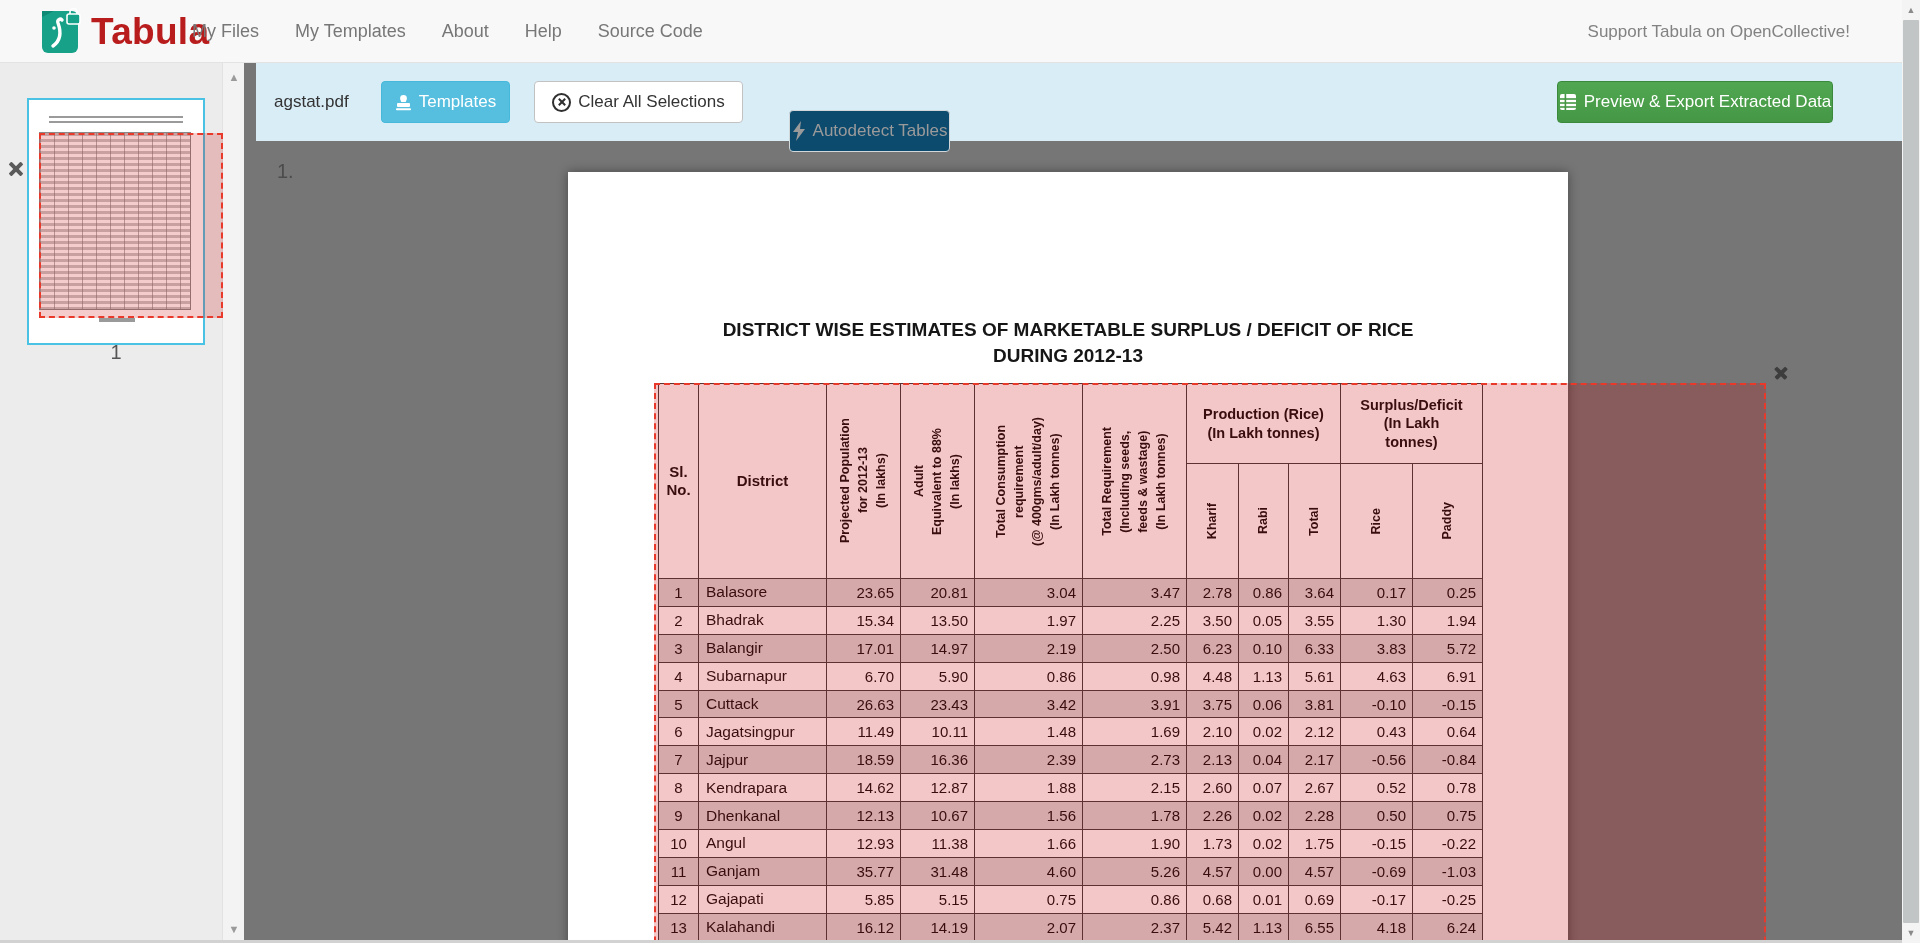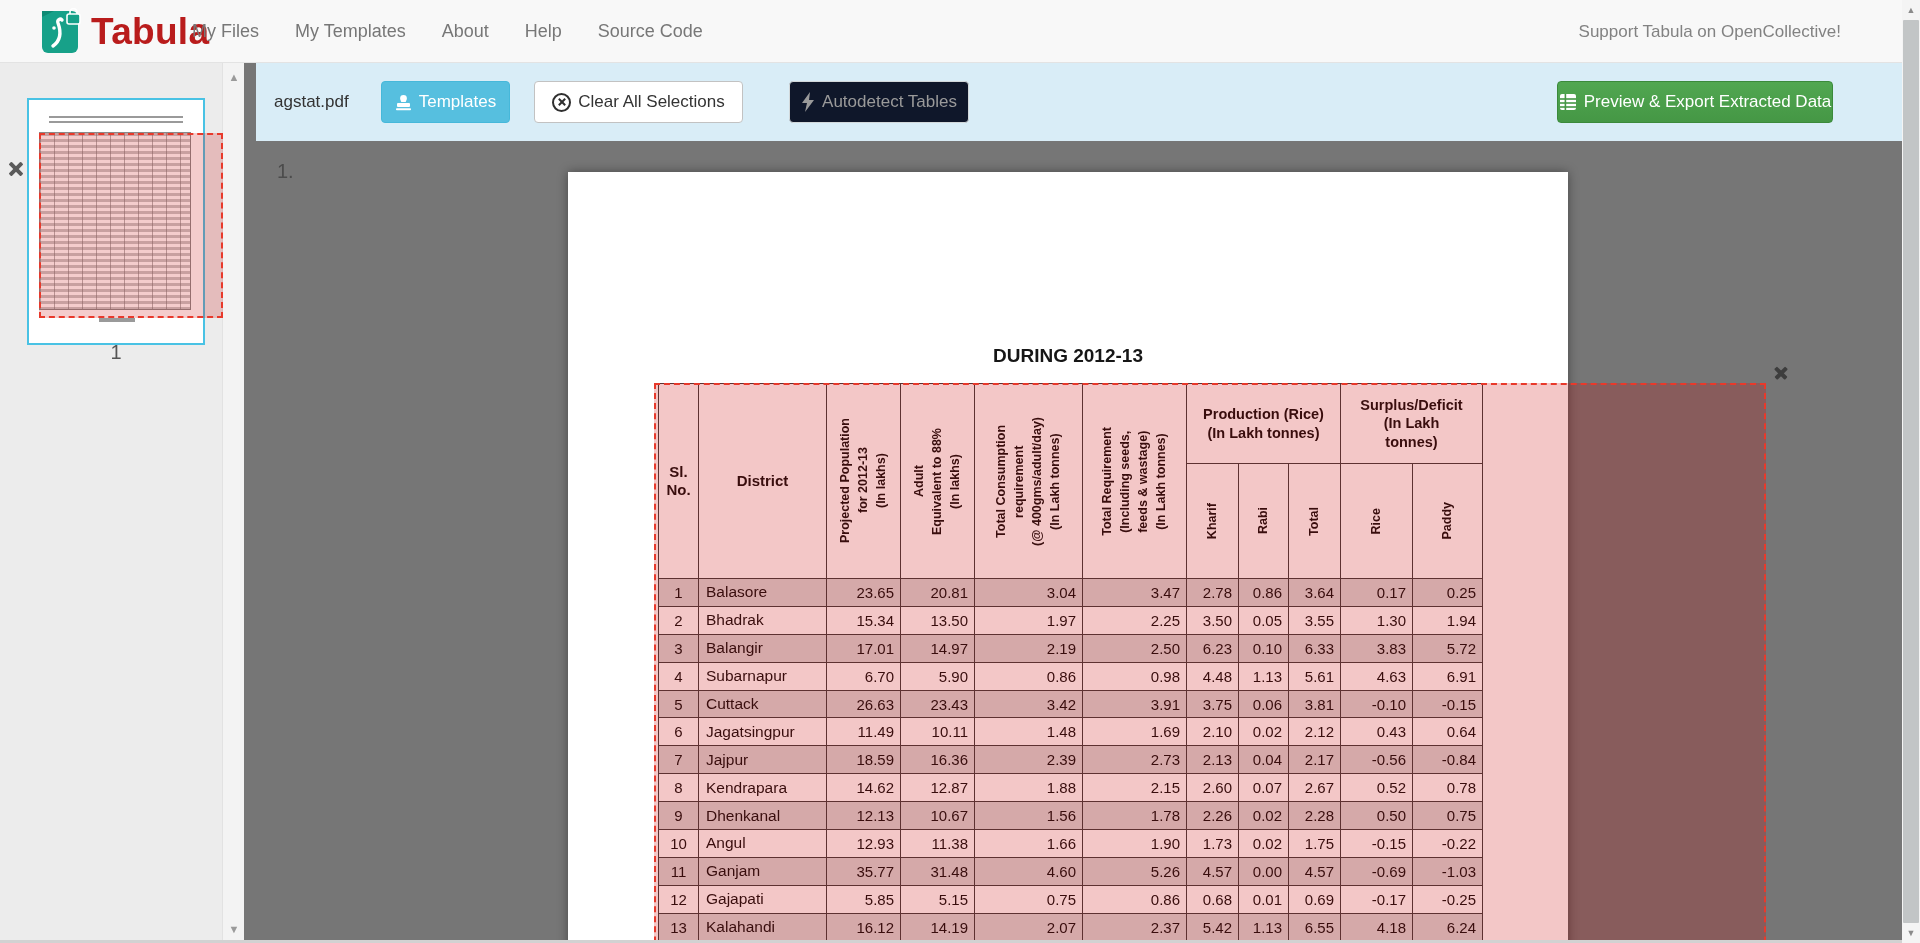--- a/index.html
+++ b/index.html
@@ -5,21 +5,21 @@
   * { margin:0; padding:0; box-sizing:border-box; }
   html,body { width:1920px; height:943px; overflow:hidden; font-family:"Liberation Sans", sans-serif; }
   .stage { position:relative; width:1920px; height:943px; background:#fff; overflow:hidden; }
 
   
   .navbar { position:absolute; left:0; top:0; width:1920px; height:63px; background:#f8f8f8; border-bottom:1px solid #e3e3e3; z-index:40; }
   .brand { position:absolute; left:41px; top:8px; display:flex; align-items:center; gap:9px; }
   .brand-name { font-size:37px; font-weight:bold; color:#b91c1c; letter-spacing:.3px; }
   .nav-links { position:absolute; left:192px; top:0; height:63px; display:flex; align-items:center; gap:36px; }
   .nav-link { font-size:18px; color:#777; cursor:pointer; }
-  .support-link { position:absolute; right:79px; top:0; height:63px; display:flex; align-items:center; font-size:17px; color:#828282; cursor:pointer; }
+  .support-link { position:absolute; right:70px; top:0; height:63px; display:flex; align-items:center; font-size:17px; color:#828282; cursor:pointer; }
 
   
   .sidebar { position:absolute; left:0; top:63px; width:244px; height:880px; background:#ececec; z-index:20; }
   .thumb-close { position:absolute; left:6px; top:96px; width:20px; height:20px; cursor:pointer; }
   .x-icon { position:relative; width:100%; height:100%; display:block; }
   .x-icon::before, .x-icon::after { content:""; position:absolute; left:50%; top:50%; width:17px; height:4px; background:#5a5a5a; border-radius:1px; }
   .x-icon::before { transform:translate(-50%,-50%) rotate(45deg); }
   .x-icon::after  { transform:translate(-50%,-50%) rotate(-45deg); }
   .thumb-box { position:absolute; left:27px; top:35px; width:178px; height:247px; background:#fff; border:2px solid #49c2e4; cursor:pointer; }
   .thumb-title { position:absolute; left:20px; top:16px; right:20px; height:7px;
@@ -40,21 +40,21 @@
 
   
   .main { position:absolute; left:244px; top:63px; width:1658px; height:880px; background:#767676; overflow:hidden; z-index:10; }
 
   
   .toolbar { position:absolute; left:12px; top:0; width:1649px; height:78px; background:#d9edf7; z-index:30; }
   .filename { position:absolute; left:18px; top:0; height:78px; display:flex; align-items:center; font-size:17px; color:#333; }
   .btn { position:absolute; top:18px; height:42px; border-radius:4px; display:flex; align-items:center; justify-content:center; gap:7px; font-size:17px; cursor:pointer; }
   .btn-templates { left:125px; width:129px; background:#56bfdf; border:1px solid #46b8da; color:#fff; }
   .btn-clear { left:278px; width:209px; background:#fff; border:1px solid #c2c2c2; color:#333; }
-  .btn-autodetect { left:533px; width:180px; background:#0f172a; border:1px solid #d2d8da; color:#9a9a9a; cursor:default; }
+  .btn-autodetect { left:533px; width:161px; background:#0c4a6e; border:1px solid #d2d8da; color:#9a9a9a; cursor:default;margin-top:29px; }
   .btn-export { left:1301px; width:276px; background:linear-gradient(#51a751,#459745); border:1px solid #3b8a3b; color:#fff; }
   .circle-x { position:relative; width:19px; height:19px; border:2px solid #2f2f2f; border-radius:50%; }
   .circle-x::before, .circle-x::after { content:""; position:absolute; left:50%; top:50%; width:9px; height:2px; background:#2f2f2f; }
   .circle-x::before { transform:translate(-50%,-50%) rotate(45deg); }
   .circle-x::after  { transform:translate(-50%,-50%) rotate(-45deg); }
 
   
   .page-marker { position:absolute; left:33px; top:97px; font-size:20px; color:#4c4c4c; z-index:2; }
 
   
@@ -172,20 +172,21 @@
           <rect x="1" y="13.2" width="16" height="1.6" fill="#459745"></rect>
           <rect x="5.6" y="1" width="1.6" height="16" fill="#459745"></rect>
         </svg>
         <span>Preview &amp; Export Extracted Data</span>
       </div>
     </div>
 
     <div class="page-marker">1.</div>
 
     <div class="pdf-page">
+      <div class="doc-title l1">DISTRICT WISE ESTIMATES OF MARKETABLE SURPLUS / DEFICIT OF RICE</div>
       <div class="doc-title l2">DURING 2012-13</div>
 
       <div class="dtable">
         <div class="ghead">
           <div class="hc tall plain">Sl.
 No.</div>
           <div class="hc tall plain">District</div>
           <div class="hc tall vert"><span>Projected Population
 for 2012-13
 (In lakhs)</span></div>

